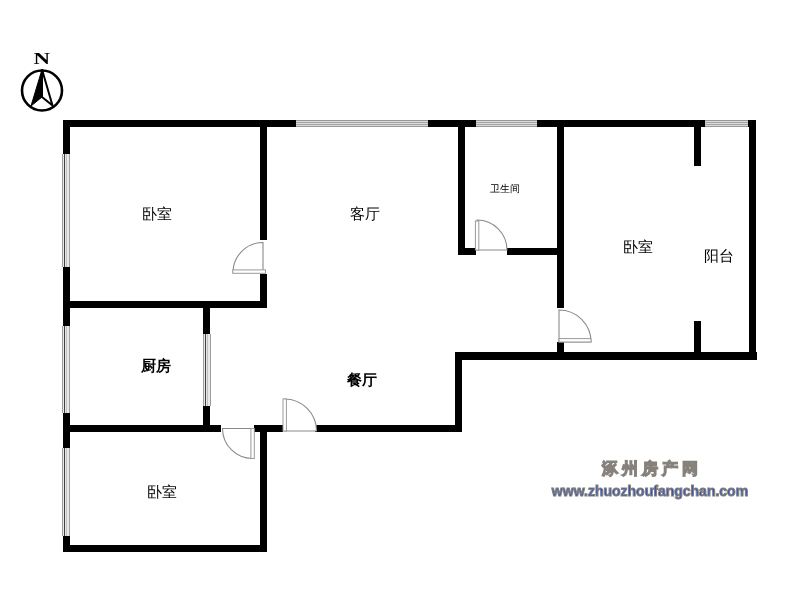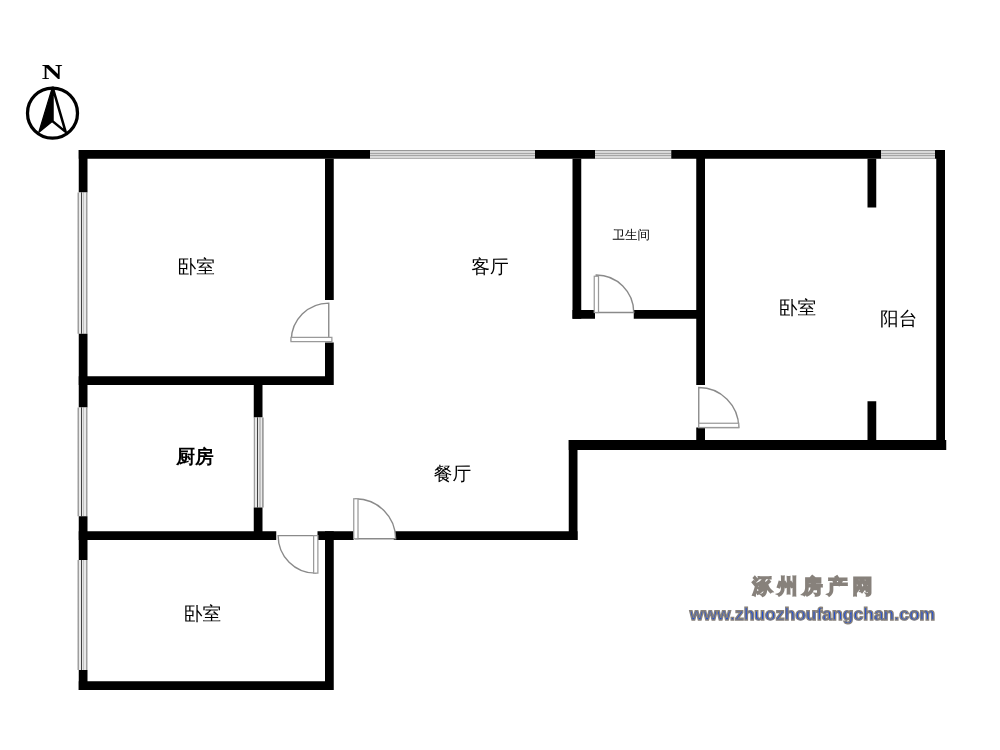--- a/index.html
+++ b/index.html
@@ -117,31 +117,31 @@
     <g>
       <circle cx="42" cy="90.5" r="20" fill="none" stroke="#000" stroke-width="2.6"></circle>
       <polygon points="42,69.5 31,106 42,97" fill="#000" stroke="#000" stroke-width="1"></polygon>
       <polygon points="42,69.5 52.5,105.5 42,97" fill="#fff" stroke="#000" stroke-width="2"></polygon>
       <text x="0" y="0" transform="translate(41.7,63.5) scale(1.35,1)" text-anchor="middle" font-family="Liberation Serif, serif" font-size="17" font-weight="bold" fill="#000">N</text>
     </g>
   </svg>
 
   <div class="lbl" style="left:142px;top:206px;">卧室</div>
 
-  <div class="lbl" style="left:350px;top:206px;margin-left:27px;">客厅</div>
+  <div class="lbl" style="left:350px;top:206px;">客厅</div>
 
   <div class="lbl" style="left:490px;top:181px;font-size:10px;line-height:15px;">卫生间</div>
 
   <div class="lbl" style="left:623px;top:239px;">卧室</div>
 
   <div class="lbl" style="left:704px;top:248px;">阳台</div>
 
   <div class="lbl" style="left:141px;top:358px;font-weight:bold;">厨房</div>
 
-  <div class="lbl" style="left:347px;top:372px;">餐厅</div>
+  <div class="lbl" style="left:347px;top:372px;font-weight:bold;">餐厅</div>
 
   <div class="lbl" style="left:147px;top:484px;">卧室</div>
 
   <div style="position:absolute;left:652px;top:459px;transform:translateX(-50%);
       font-size:16px;font-weight:bold;color:#ccc7c2;letter-spacing:4px;white-space:nowrap;
       -webkit-text-stroke:1.2px #87817b;">涿州房产网</div>
 
   <div style="position:absolute;left:650px;top:483px;transform:translateX(-50%);
       font-size:14px;font-weight:bold;color:#1d4ed8;letter-spacing:0px;white-space:nowrap;
       -webkit-text-stroke:1.1px #87817b;">www.zhuozhoufangchan.com</div>

